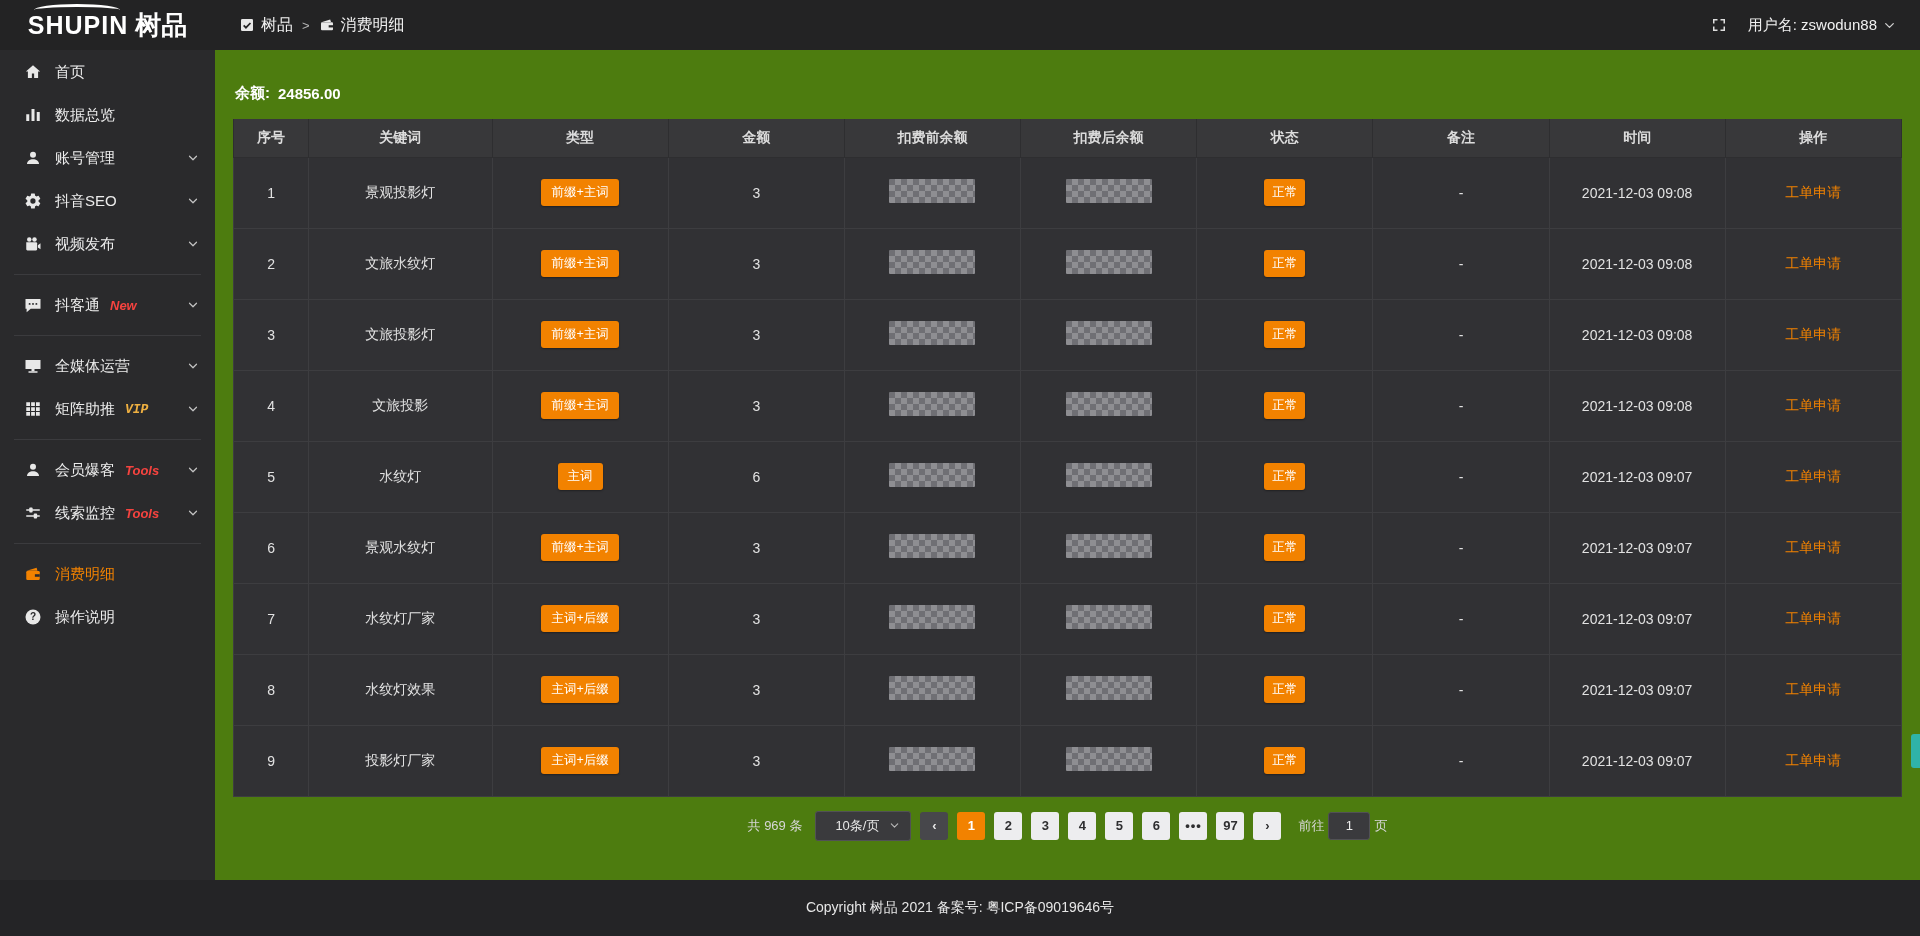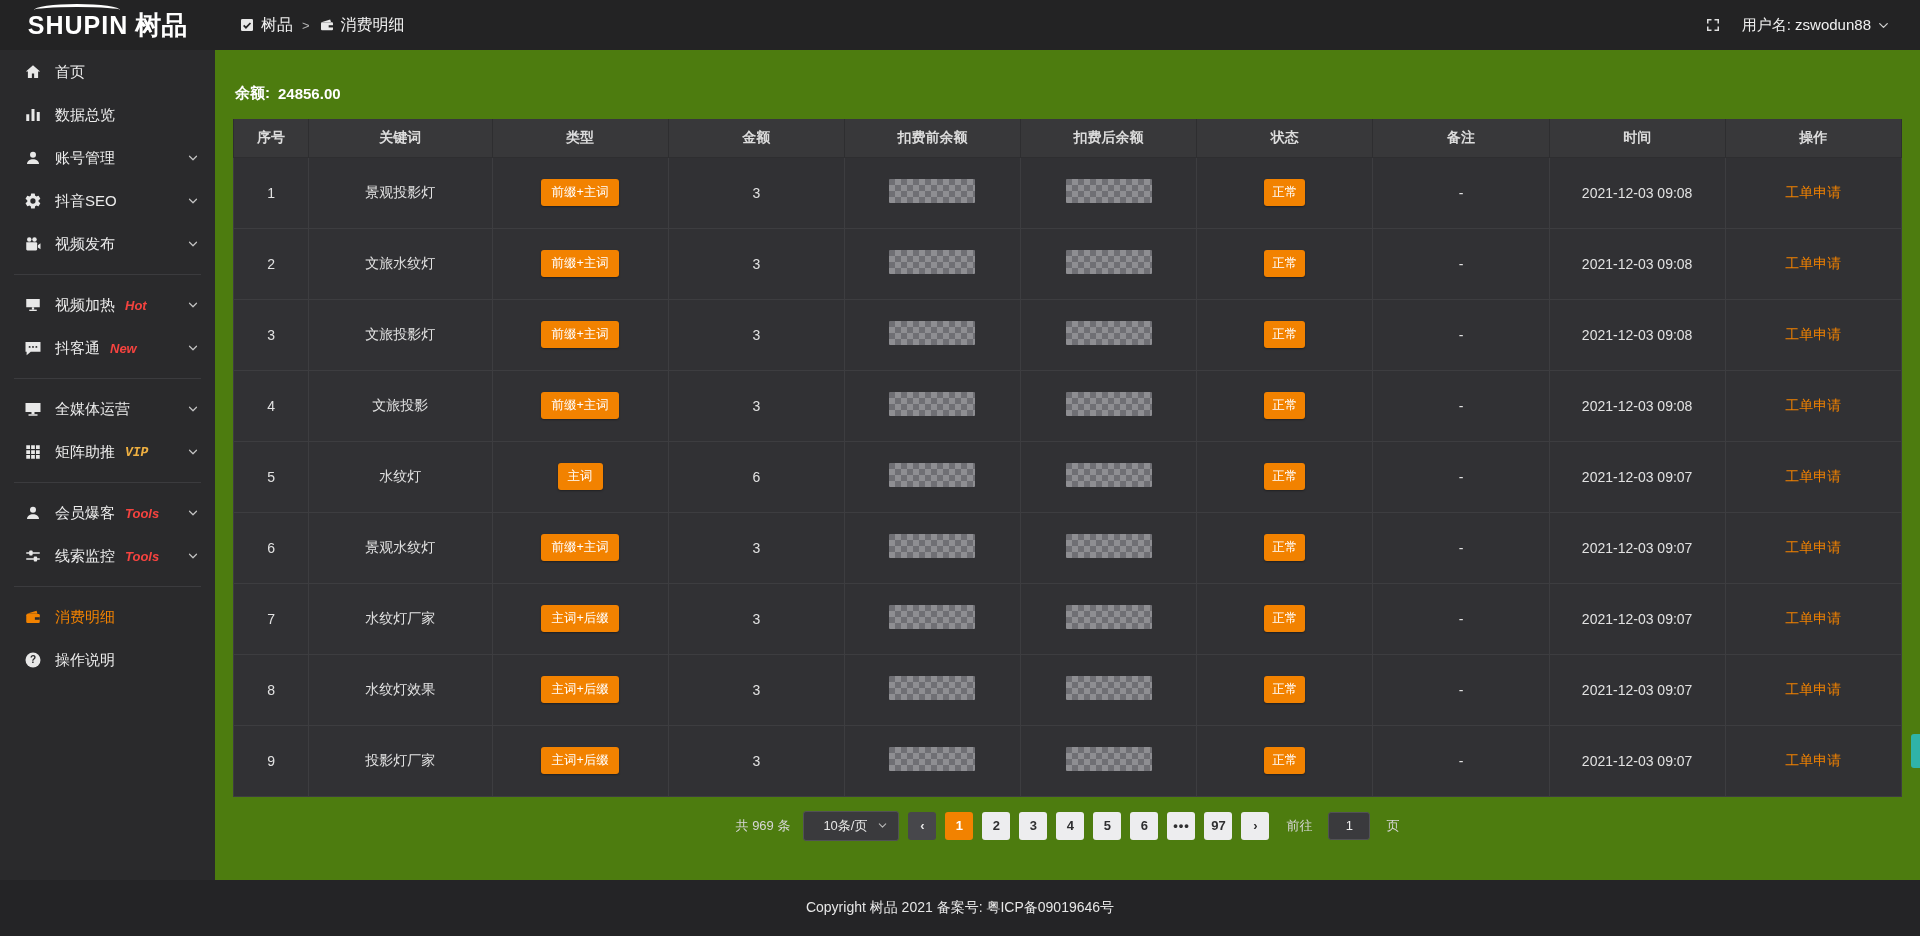--- a/index.html
+++ b/index.html
@@ -13,21 +13,21 @@
             display:flex; align-items:center; z-index:5; }
   .logo { width:215px; display:flex; align-items:flex-end; justify-content:center; gap:7px; cursor:pointer; }
   .logo-mark { position:relative; font-weight:800; font-size:25px; letter-spacing:1px; color:#fff; line-height:1; }
   .logo-arc { position:absolute; top:-9px; left:6px; width:86px; height:12px;
               border-top:3px solid #fff; border-radius:50% 50% 0 0; }
   .logo-cn { font-weight:800; font-size:26px; color:#fff; line-height:1; }
   .breadcrumb { margin-left:24px; display:flex; align-items:center; gap:9px; font-size:16px; color:#f0f0f0; }
   .crumb { display:flex; align-items:center; gap:6px; cursor:pointer; }
   .crumb .icon { width:16px; height:16px; }
   .crumb-sep { color:#b5b5b5; font-size:13px; }
-  .topbar-right { margin-left:auto; display:flex; align-items:center; gap:20px; padding-right:30px; }
+  .topbar-right { margin-left:auto; display:flex; align-items:center; gap:20px; padding-right:24px; }
   .fs-btn { width:18px; height:18px; cursor:pointer; }
   .fs-btn svg { width:100%; height:100%; fill:#dedede; }
   .user-entry { display:flex; align-items:center; gap:6px; font-size:15px; color:#f0f0f0; cursor:pointer; }
   .user-entry .chev { width:13px; height:13px; color:#cfcfcf; }
   .chev svg { width:100%; height:100%; display:block; }
   
   .sidebar { position:absolute; top:50px; left:0; width:215px; bottom:0; background:#2a2a2c; padding-top:2px; }
   .side-item { display:flex; align-items:center; height:40px; margin-bottom:3px;
                padding:0 16px 0 24px; font-size:15px; color:#ececec; cursor:pointer; }
   .side-item .icon { width:18px; height:18px; margin-right:13px; flex:0 0 18px; }
@@ -61,21 +61,21 @@
   .page-size { display:flex; align-items:center; gap:10px; background:#3a3a3d; border:1px solid #515155;
                border-radius:3px; height:30px; padding:0 10px; min-width:96px; justify-content:flex-end;
                color:#e6e6e6; cursor:pointer; }
   .page-size .chev { width:11px; height:11px; color:#b9b9b9; }
   .pg-btn { min-width:28px; height:28px; padding:0 5px; border-radius:3px; background:#ededef; color:#2f2f31;
             font-weight:700; font-size:13px; display:flex; align-items:center; justify-content:center;
             cursor:pointer; border:none; }
   .pg-btn.active { background:#f28200; color:#fff; }
   .pg-btn.nav-prev { background:#47474b; color:#e8e8e8; }
   .pg-btn.more { letter-spacing:1px; }
-  .goto-wrap { display:flex; align-items:center; gap:16px; margin-left:8px; }
+  .goto-wrap { display:flex; align-items:center; gap:4px; margin-left:8px; }
   .goto-input { width:42px; height:28px; background:#3a3a3d; border:1px solid #515155; border-radius:3px;
                 color:#ececec; text-align:center; font-size:13px; font-family:inherit; }
   
   .footer { position:absolute; bottom:0; left:0; right:0; height:56px; background:#242426;
             display:flex; align-items:center; justify-content:center; font-size:14px; color:#e6e6e6; }
   .floating-widget { position:absolute; right:0; bottom:168px; width:9px; height:34px;
                      background:#2fb3a8; border-radius:3px 0 0 3px; cursor:pointer; }
 </style>
 </head>
 <body>
@@ -185,36 +185,20 @@
         </span>
     <span class="lbl">视频发布</span>
 
     <span class="chev">
           <svg viewBox="0 0 24 24" fill="none" stroke="currentColor" stroke-width="2.4" stroke-linecap="round" stroke-linejoin="round">
             <path d="M5 8.5l7 7 7-7"></path>
           </svg>
         </span>
   </div>
       <div class="side-divider"></div>
-      <div class="side-item">
-    <span class="icon">
-          <svg viewBox="0 0 24 24">
-            <path d="M3 4h18v11H3z"></path>
-            <path d="M10.5 15h3v3.2h-3z"></path>
-            <path d="M7 18.2h10V20H7z"></path>
-          </svg>
-        </span>
-    <span class="lbl">视频加热</span>
-    <span class="tag" style="color: rgb(245, 67, 63);">Hot</span>
-    <span class="chev">
-          <svg viewBox="0 0 24 24" fill="none" stroke="currentColor" stroke-width="2.4" stroke-linecap="round" stroke-linejoin="round">
-            <path d="M5 8.5l7 7 7-7"></path>
-          </svg>
-        </span>
-  </div>
       <div class="side-item">
     <span class="icon">
           <svg viewBox="0 0 24 24">
             <path d="M2 4h20v13H9l-5.5 4.5V17H2z"></path>
             <circle cx="7.5" cy="10.5" r="1.3" fill="#2a2a2c"></circle>
             <circle cx="12" cy="10.5" r="1.3" fill="#2a2a2c"></circle>
             <circle cx="16.5" cy="10.5" r="1.3" fill="#2a2a2c"></circle>
           </svg>
         </span>
     <span class="lbl">抖客通</span>

